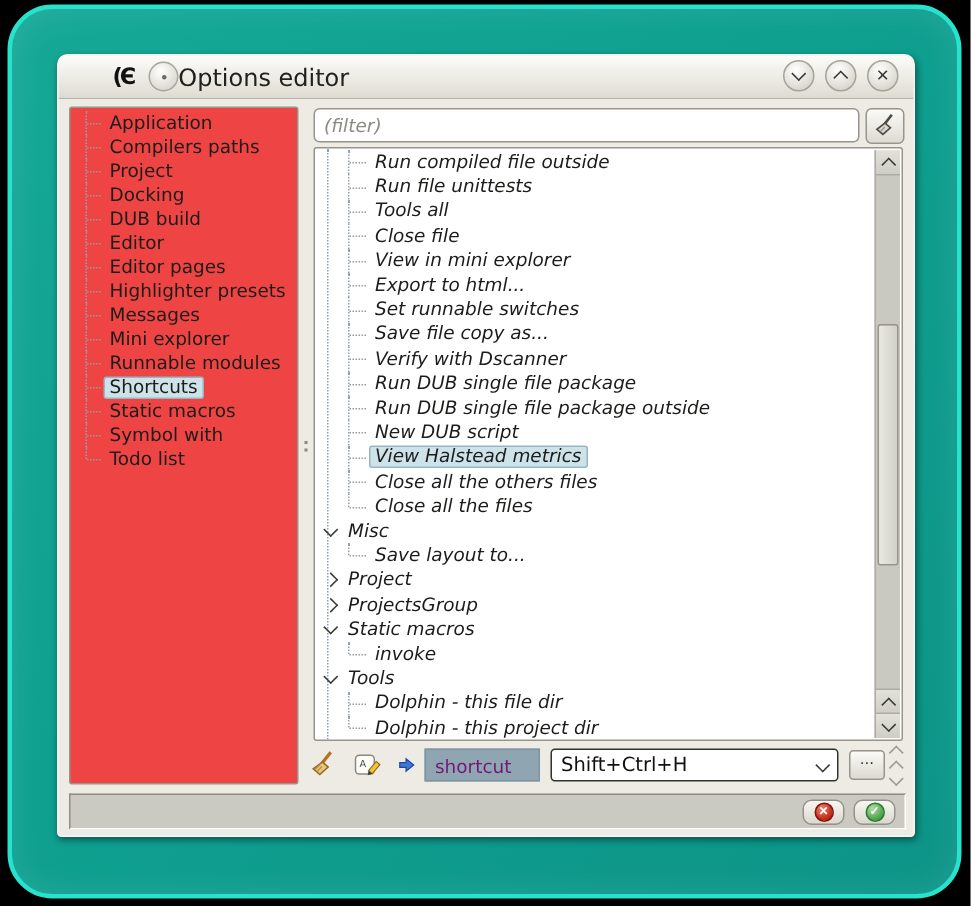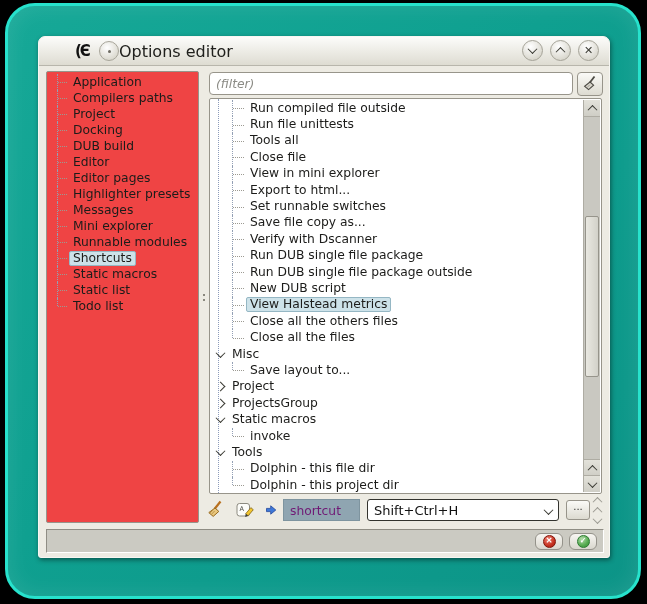--- a/index.html
+++ b/index.html
@@ -77,21 +77,21 @@
   .filter-input::placeholder{color:#8b8b85;font-style:italic;opacity:1;}
   .icon-btn{
     position:absolute;left:538px;top:35px;width:26px;height:24px;box-sizing:border-box;
     border:1px solid #97948a;border-radius:4px;
     background:linear-gradient(#fafaf7,#dddbd1);
     display:flex;align-items:center;justify-content:center;padding:0;cursor:default;
   }
   
   .tree-panel{
     position:absolute;left:170px;top:61px;width:393px;height:396px;box-sizing:border-box;
-    background:#fff;border:1px solid #97948a;border-radius:2px;overflow:hidden;
+    background:#fff;border:1px solid #97948a;border-radius:2px;overflow:hidden;font-style:italic;
   }
   .rootline{position:absolute;left:8px;top:0;bottom:0;border-left:1px dotted #8d9cbb;}
   .tree-rows{position:absolute;left:1px;top:1px;right:18px;bottom:1px;overflow:hidden;}
   .trow{display:flex;align-items:center;height:16.4px;padding-left:2px;position:relative;}
   .trow .chev-box{width:15px;height:100%;display:flex;align-items:center;justify-content:center;flex:0 0 auto;}
   .trow .indent{width:19px;flex:0 0 auto;}
   .trow .conn{position:relative;width:14px;height:100%;flex:0 0 auto;}
   .trow .conn::after{width:11px;}
   
   .scrollbar{position:absolute;right:1px;top:1px;bottom:1px;width:17px;background:#c9c8c1;border-left:1px solid #aeaca3;box-sizing:border-box;}
@@ -218,21 +218,21 @@
         <div class="srow">
     <span class="conn"></span>
     <span class="slabel sel">Shortcuts</span>
   </div>
         <div class="srow">
     <span class="conn"></span>
     <span class="slabel">Static macros</span>
   </div>
         <div class="srow">
     <span class="conn"></span>
-    <span class="slabel">Static list</span>
+    <span class="slabel">Symbol with</span>
   </div>
         <div class="srow">
     <span class="conn last"></span>
     <span class="slabel">Todo list</span>
   </div>
       </div>
 
     <div class="splitter">
         <span class="grip"></span>
       </div>

